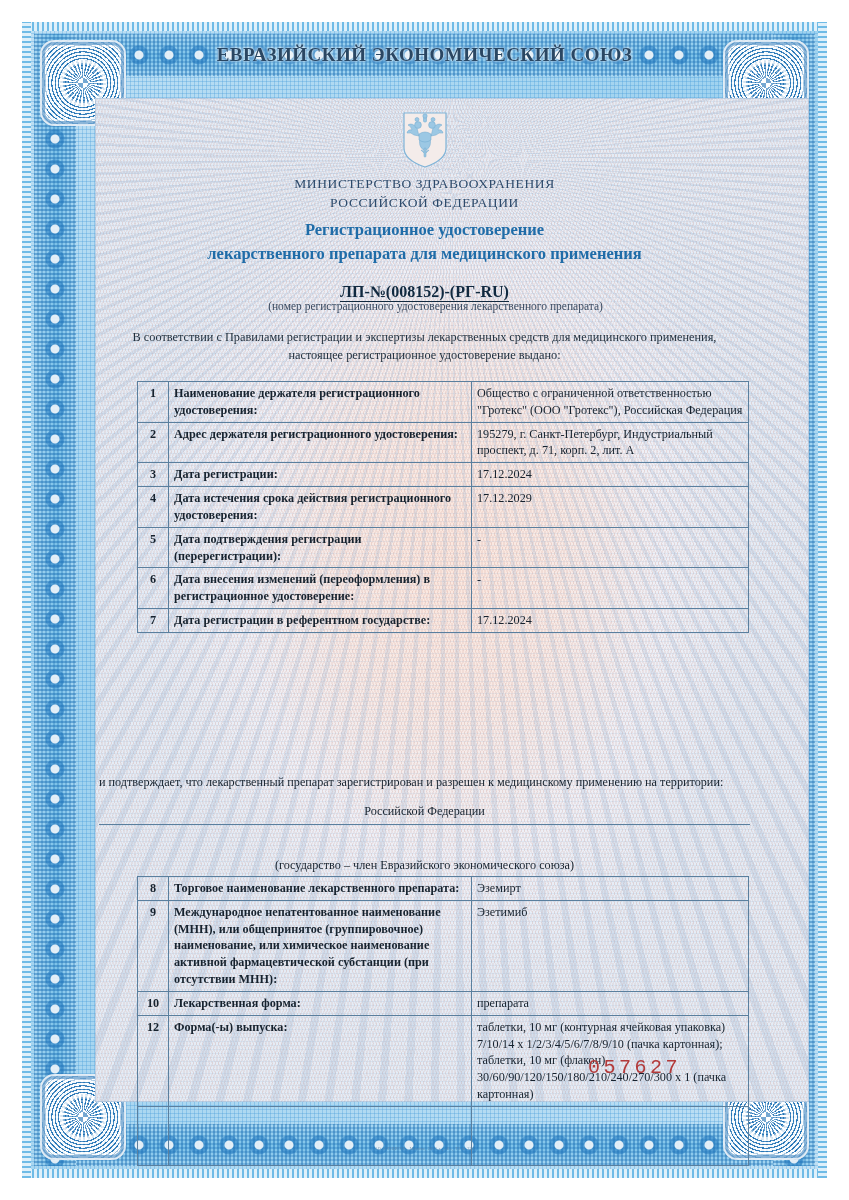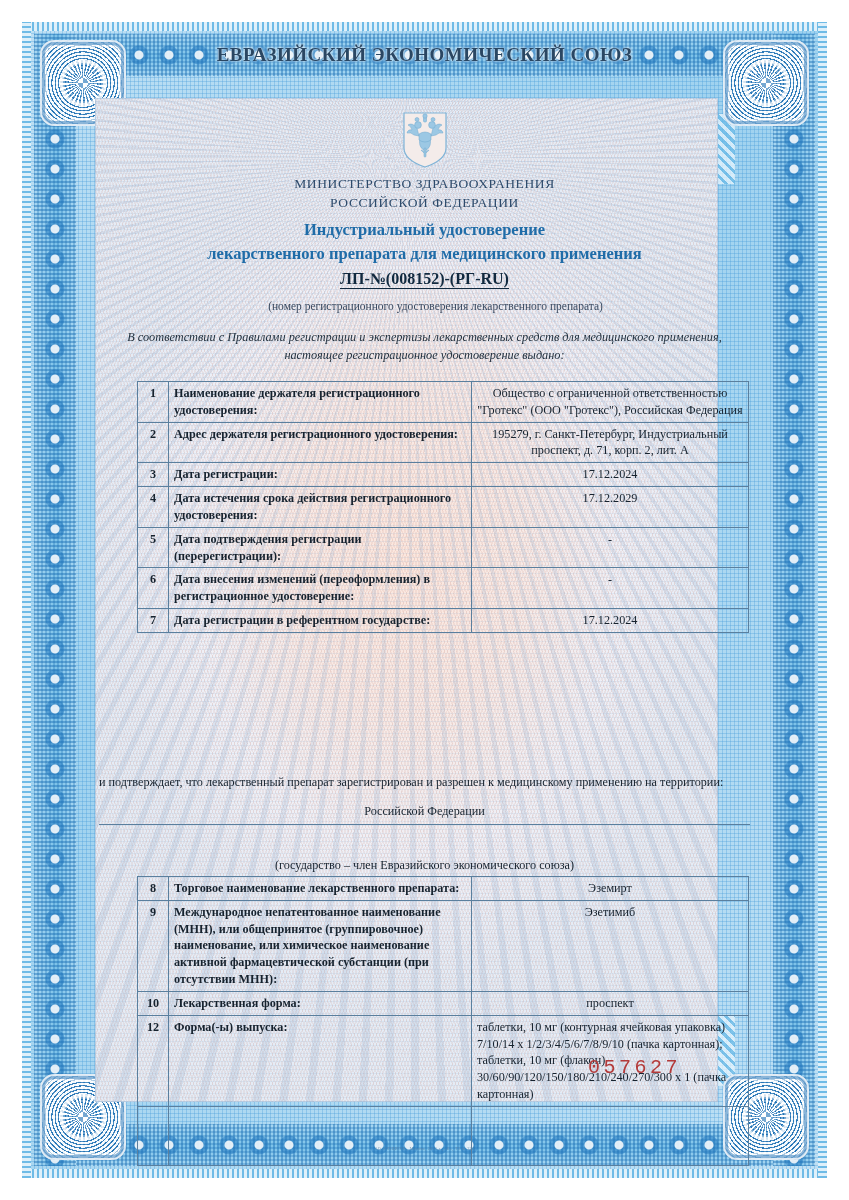--- a/index.html
+++ b/index.html
@@ -62,21 +62,21 @@
 
   
   .step{position:absolute;width:70px;height:70px;
         background:repeating-linear-gradient(45deg,#6cbbe7 0 3px,#e8f5fd 3px 7px);opacity:.75;}
   .step.tl{left:92px;top:92px;clip-path:polygon(0 0,100% 0,100% 18%,28% 18%,28% 100%,0 100%);}
   .step.tr{right:92px;top:92px;clip-path:polygon(0 0,100% 0,100% 100%,72% 100%,72% 18%,0 18%);}
   .step.bl{left:92px;bottom:92px;clip-path:polygon(0 0,28% 0,28% 82%,100% 82%,100% 100%,0 100%);}
   .step.br{right:92px;bottom:92px;clip-path:polygon(72% 0,100% 0,100% 100%,0 100%,0 82%,72% 82%);}
 
   
-  .field{position:absolute;left:95px;top:98px;width:623px;height:1004px;
+  .field{position:absolute;left:95px;top:98px;width:714px;height:1004px;
      background:
        repeating-linear-gradient(72deg, rgba(205,150,140,.16) 0 1px, rgba(255,255,255,0) 1px 3px),
        repeating-linear-gradient(-72deg, rgba(205,150,140,.16) 0 1px, rgba(255,255,255,0) 1px 3px),
        radial-gradient(ellipse 300px 420px at 50% 46%, #fbe7de 0%, #f7eae6 38%, #eef0f7 70%, #e4ecf6 100%),
        linear-gradient(#eaf2fa,#e6eff9);
      box-shadow:inset 0 0 0 1px rgba(120,170,210,.35);}
   
   .field::before{content:"";position:absolute;inset:0;
      background:repeating-conic-gradient(from 0deg at 50% 6%, rgba(150,175,205,.22) 0 .5deg, rgba(255,255,255,0) .5deg 1.6deg);
      pointer-events:none;}
@@ -86,34 +86,34 @@
      pointer-events:none;}
 
   .content{position:relative;z-index:3;width:659px;}
 
   
   .emblem{position:absolute;left:50%;transform:translateX(-50%);top:14px;width:46px;height:56px;z-index:4;}
   .ministry{position:absolute;top:76px;left:0;width:100%;text-align:center;
             font-size:13.5px;letter-spacing:.6px;color:#2d4a6b;line-height:1.42;z-index:4;}
   .title{position:absolute;top:120px;left:0;width:100%;text-align:center;
          font-weight:bold;font-size:16.5px;color:#1f6ca8;line-height:1.45;z-index:4;}
-  .regnum{position:absolute;top:172px;left:0;width:100%;text-align:center;z-index:4;}
+  .regnum{position:absolute;top:185px;left:0;width:100%;text-align:center;z-index:4;}
   .regnum span{font-weight:bold;font-size:16px;color:#11293f;border-bottom:1.4px solid #11293f;padding-bottom:1px;}
   .regcap{position:absolute;top:202px;left:0;width:100%;text-align:center;
           font-size:11.5px;color:#3a4a60;z-index:4;padding-left:11px;}
   .intro{position:absolute;top:230px;left:22px;width:615px;text-align:center;
-         font-size:12.3px;color:#22313f;line-height:1.5;z-index:4;font-style:italic;}
+         font-size:12.3px;color:#22313f;line-height:1.5;z-index:4;}
 
   
   table.doc{position:absolute;left:42px;width:612px;border-collapse:collapse;z-index:4;
             font-size:12.2px;color:#16222e;}
   table.doc td{border:1px solid #5a7f9e;padding:3px 5px;vertical-align:top;line-height:1.38;}
   td.num{width:20px;text-align:center;font-weight:bold;padding-top:3px;}
   td.lbl{width:292px;font-weight:bold;}
-  td.val{text-align:center;font-weight:normal;}
+  td.val{text-align:left;font-weight:normal;}
   .t1{top:283px;}
 
   .mid1{position:absolute;top:676px;left:0;width:659px;font-size:12.2px;color:#16222e;
         line-height:1.45;z-index:4;padding:0 4px;box-sizing:border-box;}
   .centerline{text-align:center;margin-top:32px;}
   .rule{border-bottom:1px solid #5a7f9e;height:1px;margin:3px 0 4px;}
 
   .serial{position:absolute;right:73px;top:958px;font-size:20px;letter-spacing:3.5px;
           color:#b33a3a;font-family:"Liberation Mono","DejaVu Sans Mono",monospace;z-index:5;}
 
@@ -175,21 +175,21 @@
           <rect x="22" y="36" width="2" height="9" rx=".8"></rect>
         </g>
       </svg>
 
       <div class="ministry">
         <div>МИНИСТЕРСТВО ЗДРАВООХРАНЕНИЯ</div>
         <div>РОССИЙСКОЙ ФЕДЕРАЦИИ</div>
       </div>
 
       <div class="title">
-        <div>Индустриальный удостоверение</div>
+        <div>Регистрационное удостоверение</div>
         <div>лекарственного препарата для медицинского применения</div>
       </div>
 
       <div class="regnum">
         <span>ЛП-№(008152)-(РГ-RU)</span>
       </div>
 
       <div class="regcap">(номер регистрационного удостоверения лекарственного препарата)</div>
 
       <div class="intro">В соответствии с Правилами регистрации и экспертизы лекарственных средств для медицинского применения, настоящее регистрационное удостоверение выдано:</div>
@@ -249,21 +249,21 @@
           <td class="val">Эземирт</td>
         </tr>
         <tr>
           <td class="num">9</td>
           <td class="lbl">Международное непатентованное наименование (МНН), или общепринятое (группировочное) наименование, или химическое наименование активной фармацевтической субстанции (при отсутствии МНН):</td>
           <td class="val">Эзетимиб</td>
         </tr>
         <tr>
           <td class="num">10</td>
           <td class="lbl">Лекарственная форма:</td>
-          <td class="val">проспект</td>
+          <td class="val">препарата</td>
         </tr>
         <tr>
           <td class="num">12</td>
           <td class="lbl">Форма(-ы) выпуска:</td>
           <td class="val" style="text-align:left;">таблетки, 10 мг (контурная ячейковая упаковка) 7/10/14 х 1/2/3/4/5/6/7/8/9/10 (пачка картонная); таблетки, 10 мг (флакон) 30/60/90/120/150/180/210/240/270/300 х 1 (пачка картонная)</td>
         </tr>
         <tr>
           <td class="num">&nbsp;</td>
           <td class="lbl" style="height:52px;">&nbsp;</td>
           <td class="val">&nbsp;</td>

